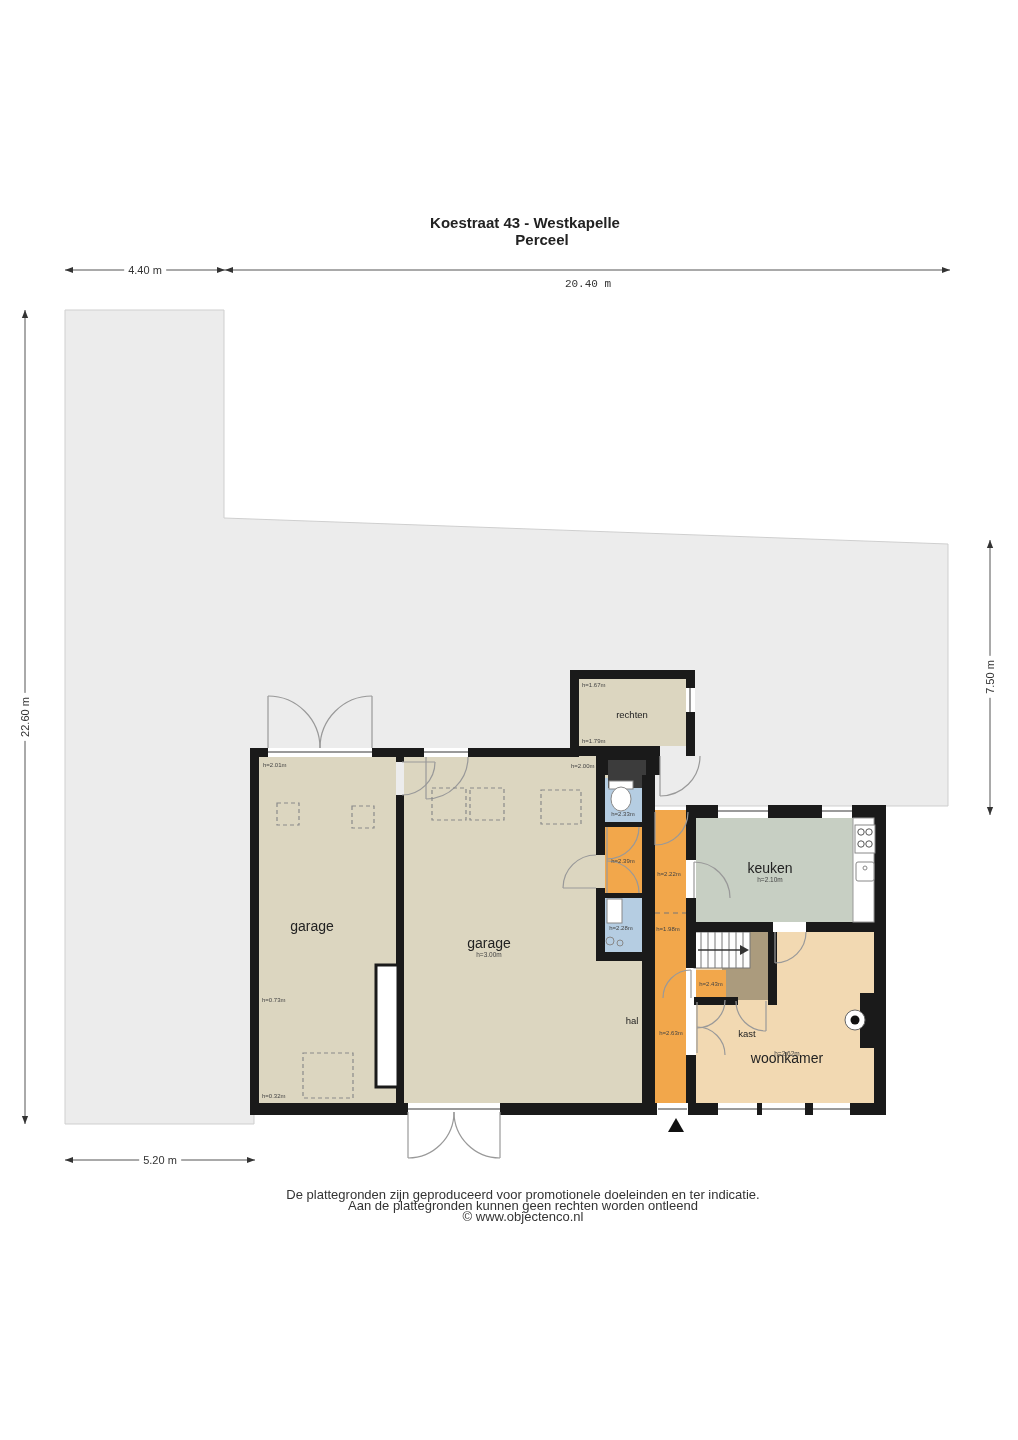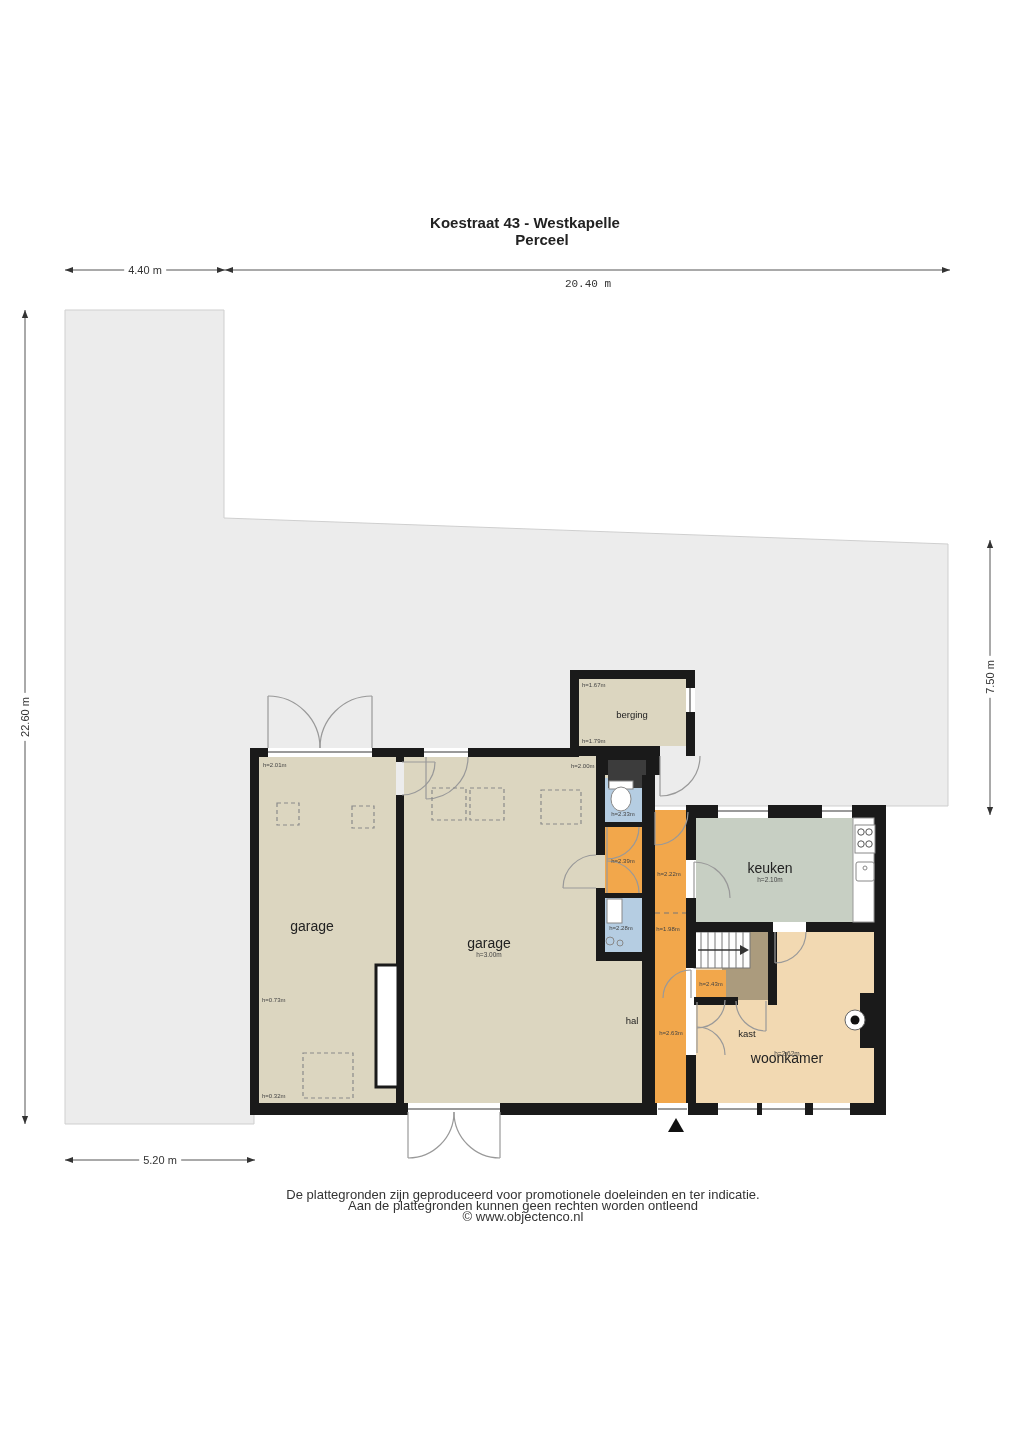--- a/index.html
+++ b/index.html
@@ -202,21 +202,21 @@
 
 <div class="lbl lbl-c bold fs13" style="left:525px;top:222px;">Koestraat 43 - Westkapelle</div>
 <div class="lbl lbl-c bold fs13" style="left:542px;top:239px;">Perceel</div>
 
 <div class="lbl lbl-c dim" style="left:145px;top:270px;">4.40 m</div>
 <div class="lbl lbl-c dim" style="left:588px;top:284px;font-family:Liberation Mono, monospace;">20.40 m</div>
 <div class="lbl rot dim" style="left:25px;top:717px;">22.60 m</div>
 <div class="lbl rot dim" style="left:990px;top:677px;">7.50 m</div>
 <div class="lbl lbl-c dim" style="left:160px;top:1160px;text-align:right;">5.20 m</div>
 
-<div class="lbl lbl-c fs95" style="left:632px;top:715px;">berging</div>
+<div class="lbl lbl-c fs95" style="left:632px;top:715px;">rechten</div>
 <div class="lbl lbl-l fs6" style="left:582px;top:685px;">h=1.67m</div>
 <div class="lbl lbl-l fs6" style="left:582px;top:741px;">h=1.79m</div>
 <div class="lbl lbl-l fs6" style="left:571px;top:766px;">h=2.00m</div>
 
 <div class="lbl lbl-c fs6" style="left:623px;top:814px;">h=2.33m</div>
 <div class="lbl lbl-c fs6" style="left:623px;top:861px;">h=2.39m</div>
 <div class="lbl lbl-c fs6" style="left:621px;top:928px;">h=2.28m</div>
 
 <div class="lbl lbl-c fs6" style="left:669px;top:874px;">h=2.22m</div>
 <div class="lbl lbl-c fs6" style="left:668px;top:929px;">h=1.98m</div>

